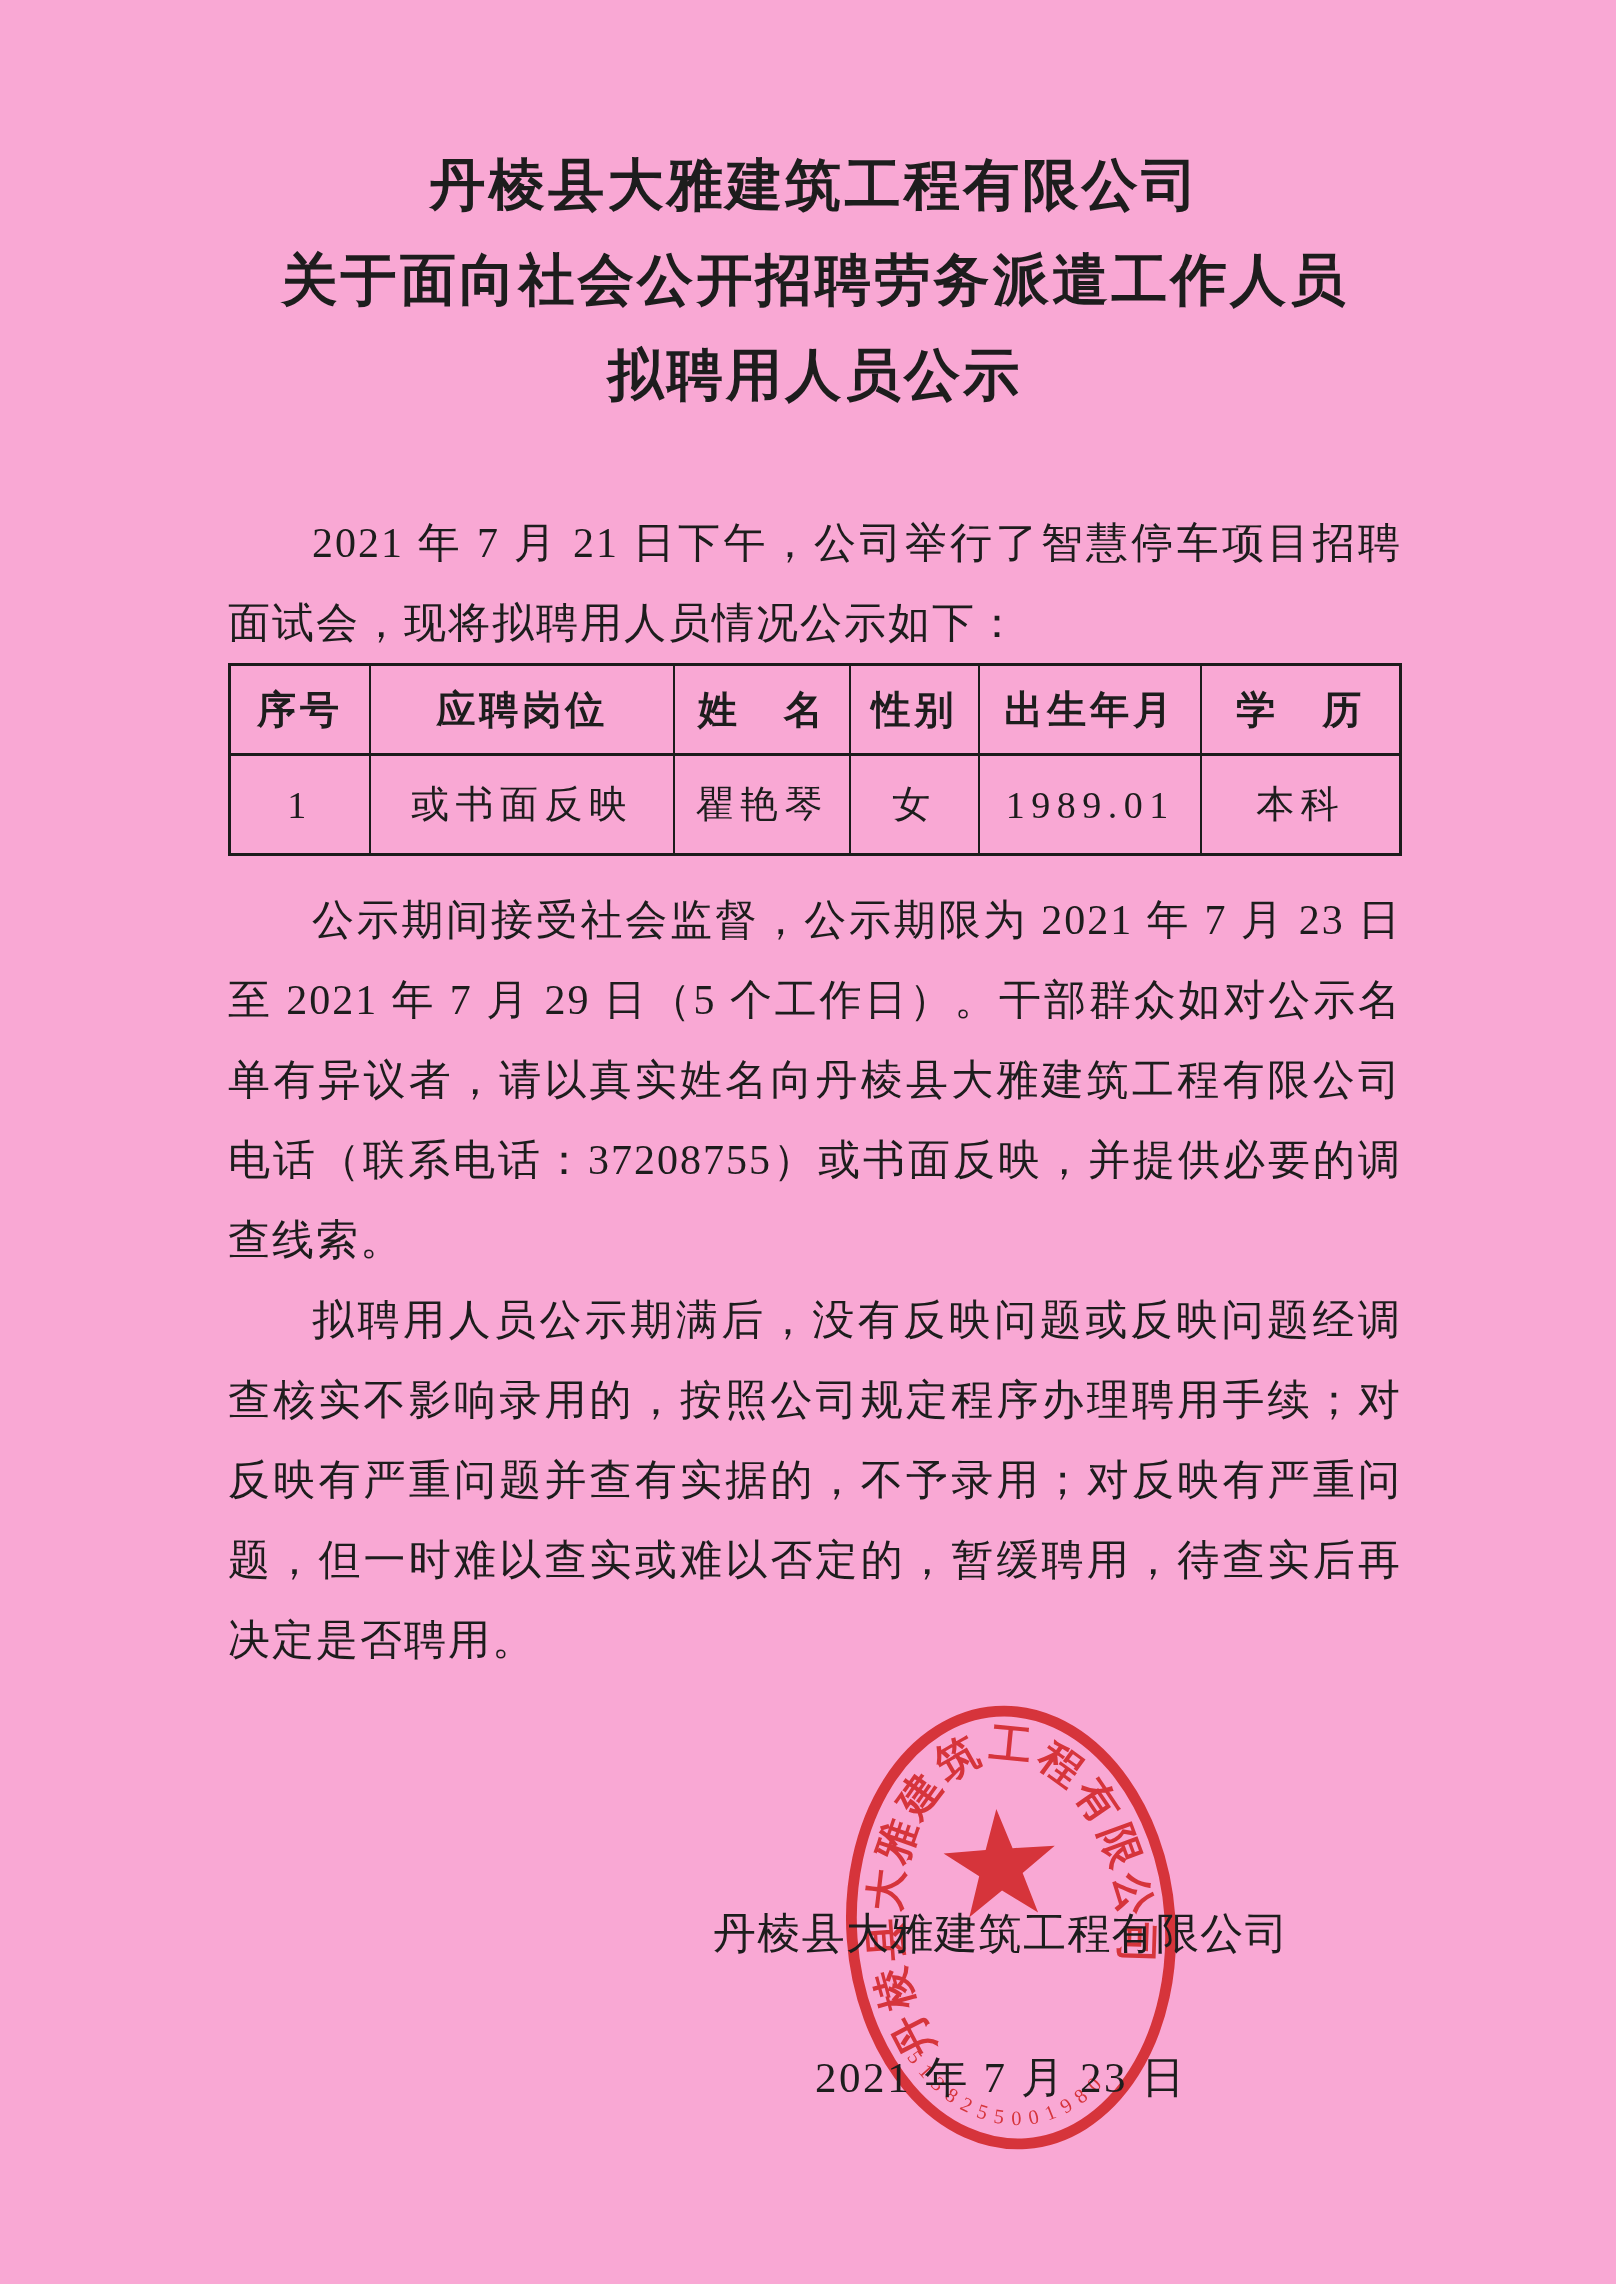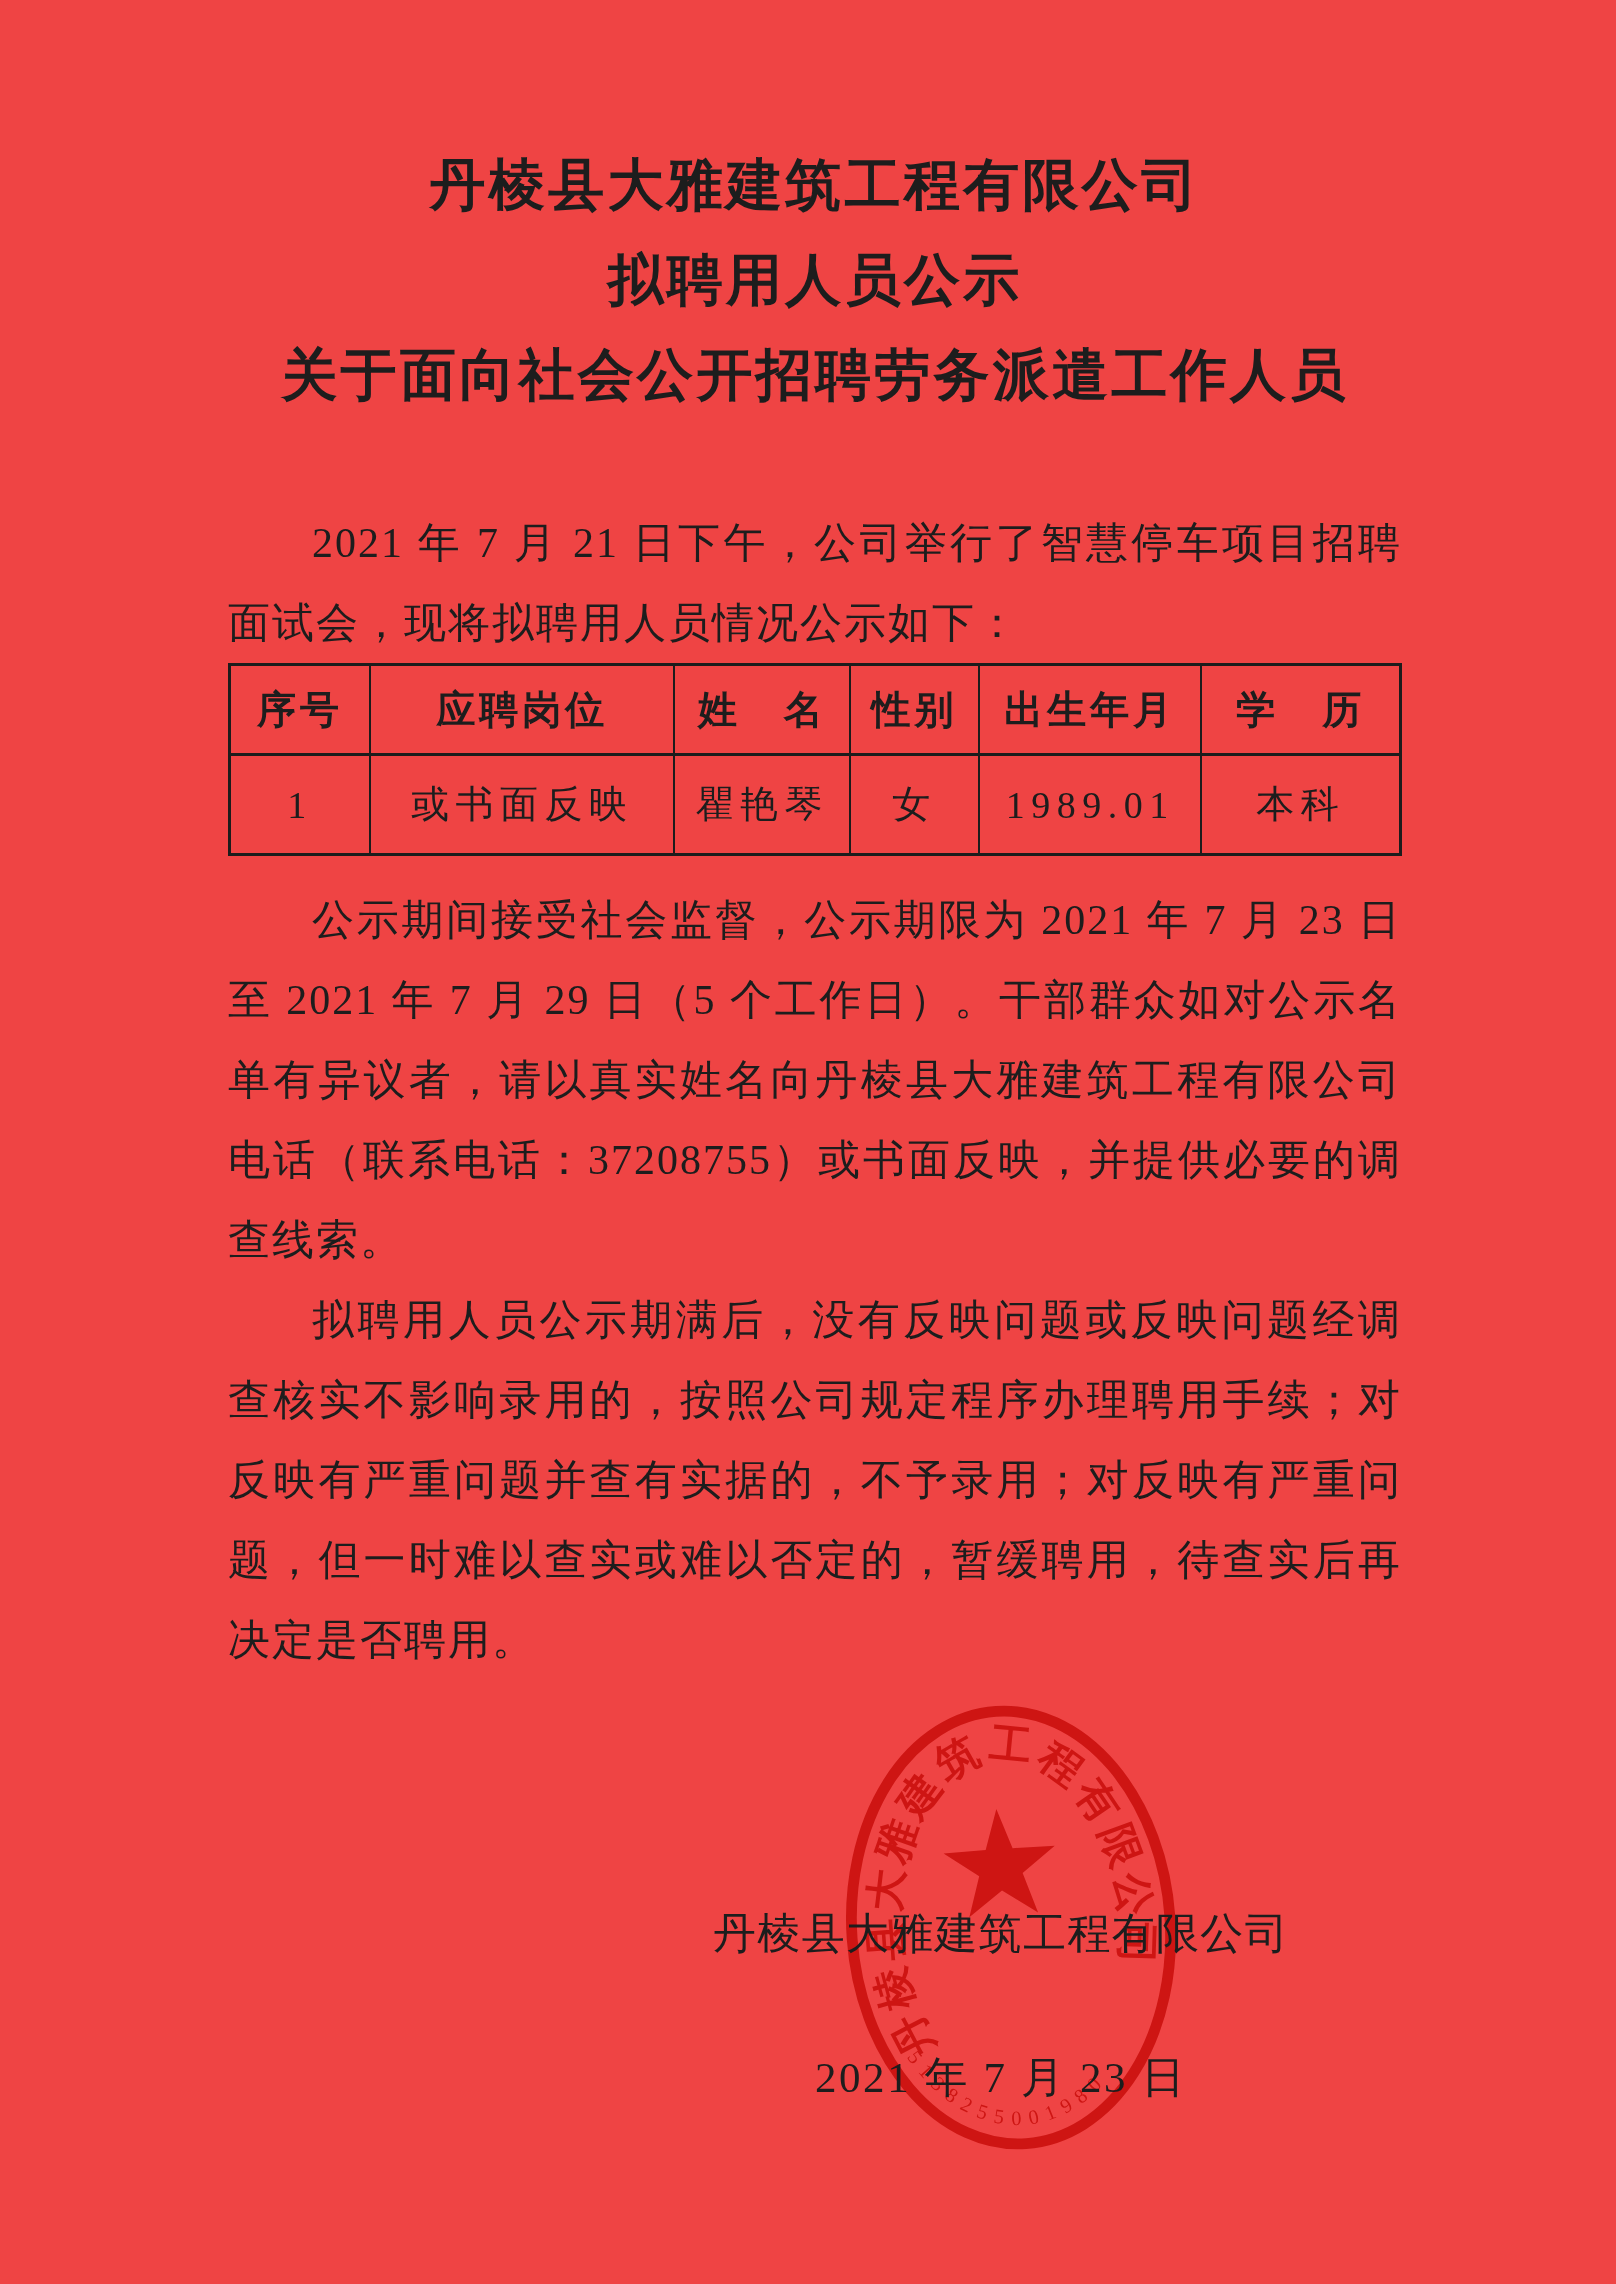--- a/index.html
+++ b/index.html
@@ -5,21 +5,21 @@
   html, body {
     margin: 0;
     padding: 0;
     background: #e9e6e4;
   }
   .page {
     position: relative;
     width: 1617px;
     height: 2284px;
     margin: 0 auto;
-    background: #ef4444;
+    background: #f9a8d4;
     box-sizing: border-box;
     padding: 138px 215px 16px 228px;
     font-family: "Liberation Serif", "DejaVu Serif", serif;
     color: #1d1d1d;
     overflow: hidden;
   }
   .doc-title {
     text-align: center;
     font-weight: 700;
     font-size: 56px;
@@ -99,22 +99,22 @@
     pointer-events: none;
   }
 </style>
 </head>
 <body>
 
 <div class="page">
 
   <div class="doc-title">
     <div>丹棱县大雅建筑工程有限公司</div>
+    <div>关于面向社会公开招聘劳务派遣工作人员</div>
     <div>拟聘用人员公示</div>
-    <div>关于面向社会公开招聘劳务派遣工作人员</div>
   </div>
 
   <p class="para para-intro">2021 年 7 月 21 日下午，公司举行了智慧停车项目招聘面试会，现将拟聘用人员情况公示如下：</p>
 
   <table class="hire-table">
     <colgroup>
       <col style="width:12%">
       <col style="width:26%">
       <col style="width:15%">
       <col style="width:11%">

